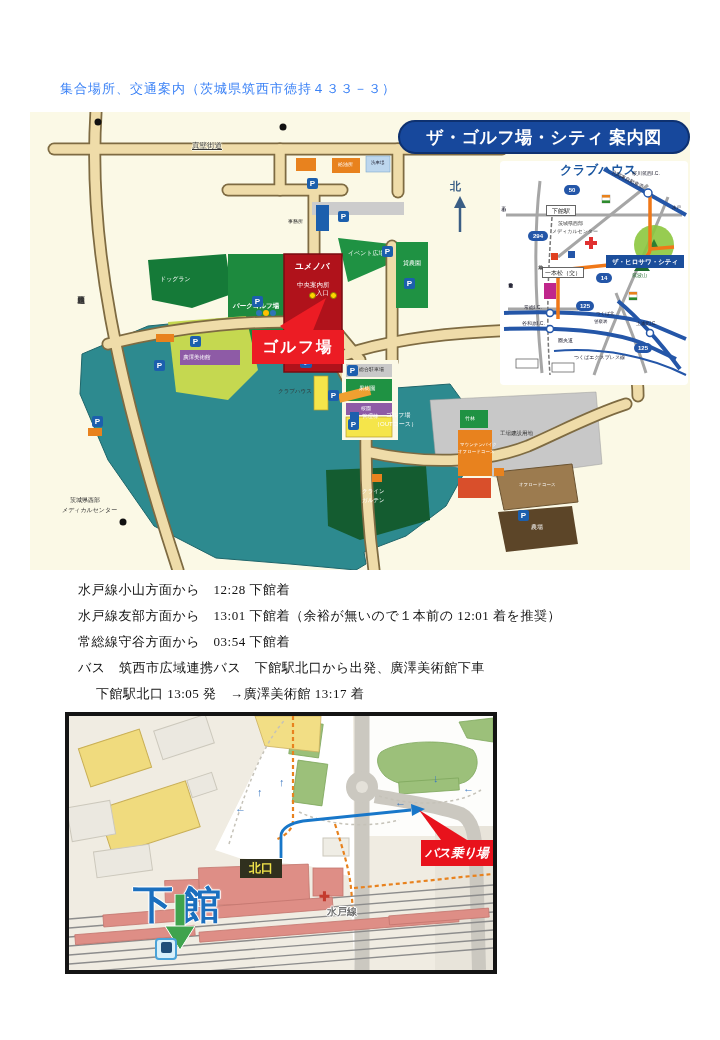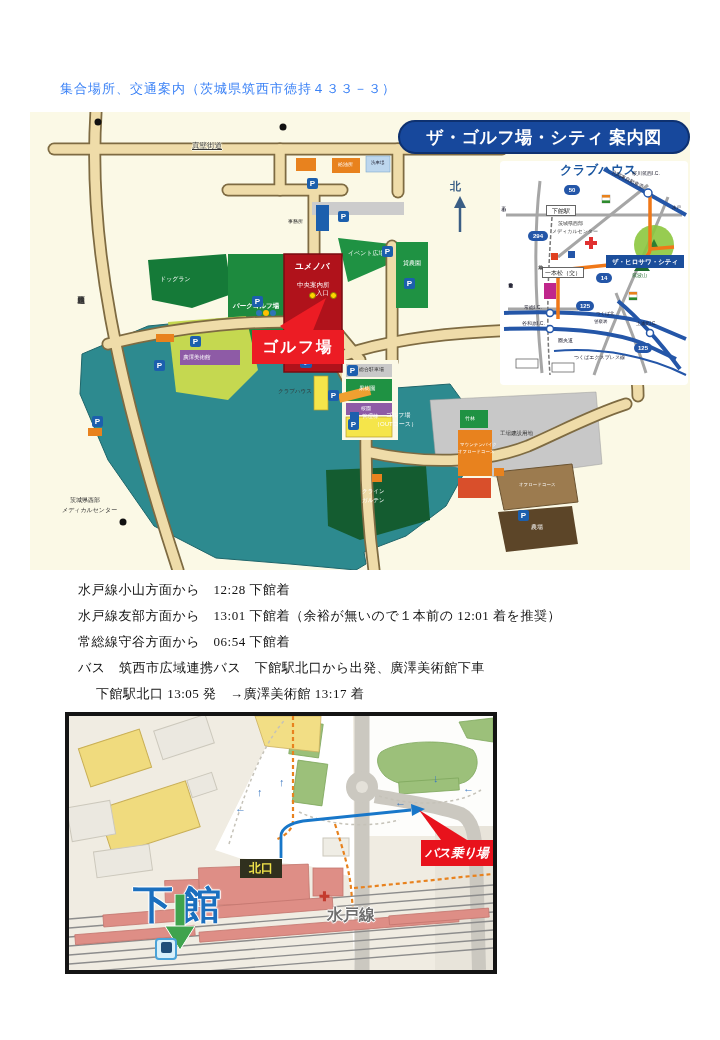--- a/index.html
+++ b/index.html
@@ -251,21 +251,21 @@
       <div class="shield" style="left:28px;top:70px;width:20px;height:10px;font-size:6px;line-height:10px">294</div>
       <div class="shield" style="left:96px;top:112px;width:16px;height:10px;font-size:6px;line-height:10px">14</div>
       <div class="shield" style="left:76px;top:140px;width:18px;height:10px;font-size:6px;line-height:10px">125</div>
       <div class="shield" style="left:134px;top:182px;width:18px;height:10px;font-size:6px;line-height:10px">125</div>
     </div>
   </div>
 
   <div class="transport">
     <div class="ind1">水戸線小山方面から　12:28 下館着</div>
     <div class="ind1">水戸線友部方面から　13:01 下館着（余裕が無いので１本前の 12:01 着を推奨）</div>
-    <div class="ind1">常総線守谷方面から　06:54 下館着</div>
+    <div class="ind1">常総線守谷方面から　03:54 下館着</div>
     <div class="ind1">バス　筑西市広域連携バス　下館駅北口から出発、廣澤美術館下車</div>
     <div class="ind2">下館駅北口 13:05 発　→廣澤美術館 13:17 着</div>
   </div>
 
   <div class="stationmap">
     <svg class="abs" style="left:0;top:0" width="424" height="254" viewBox="0 0 424 254">
       <polygon points="146,134 212,0 284,0 286,254 280,160 240,150 170,142" fill="#FFFFFF"></polygon>
       <rect x="300" y="0" width="124" height="120" fill="#FDFDFB"></rect>
       <rect x="366" y="110" width="58" height="144" fill="#E8E4DA"></rect>
       <g fill="#9CC07A" stroke="#7FA85E" stroke-width="0.8">
@@ -343,18 +343,18 @@
 
     <div class="kitaguchi">北口</div>
     <div class="shimodate whalo">下館</div>
     <svg class="abs" style="left:96px;top:178px" width="30" height="60">
       <rect x="10" y="0" width="10" height="34" fill="#3FA34D" stroke="#fff" stroke-width="1"></rect>
       <polygon points="0,32 30,32 15,56" fill="#3FA34D" stroke="#fff" stroke-width="1"></polygon>
     </svg>
     <div class="staicon">
         <b></b>
       </div>
-    <div class="lbl whalo" style="left:258px;top:190px;font-size:16px;color:#6E6E6E;font-weight:bold">水戸線</div>
+    <div class="lbl whalo" style="left:258px;top:190px;font-size:10px;color:#6E6E6E;font-weight:bold">水戸線</div>
     <div class="lbl" style="left:250px;top:174px;font-size:13px;font-weight:bold;color:#C43A2E">✚</div>
     <div class="busstop">バス乗り場</div>
   </div>
 
 </div>
 
 </body></html>

